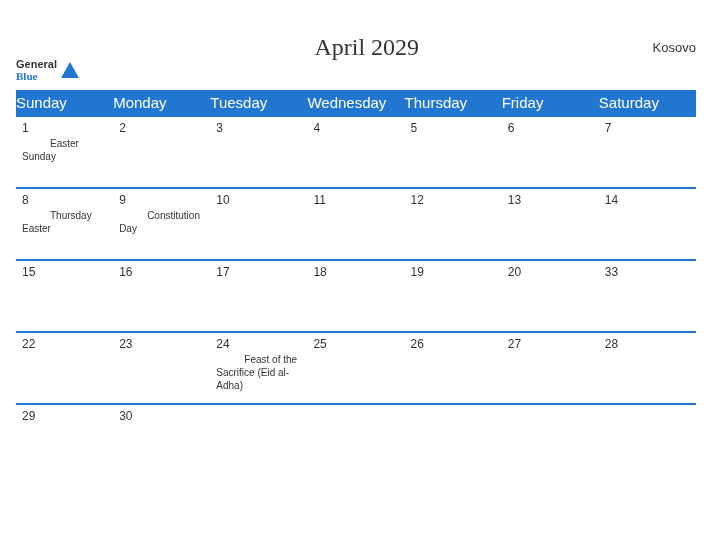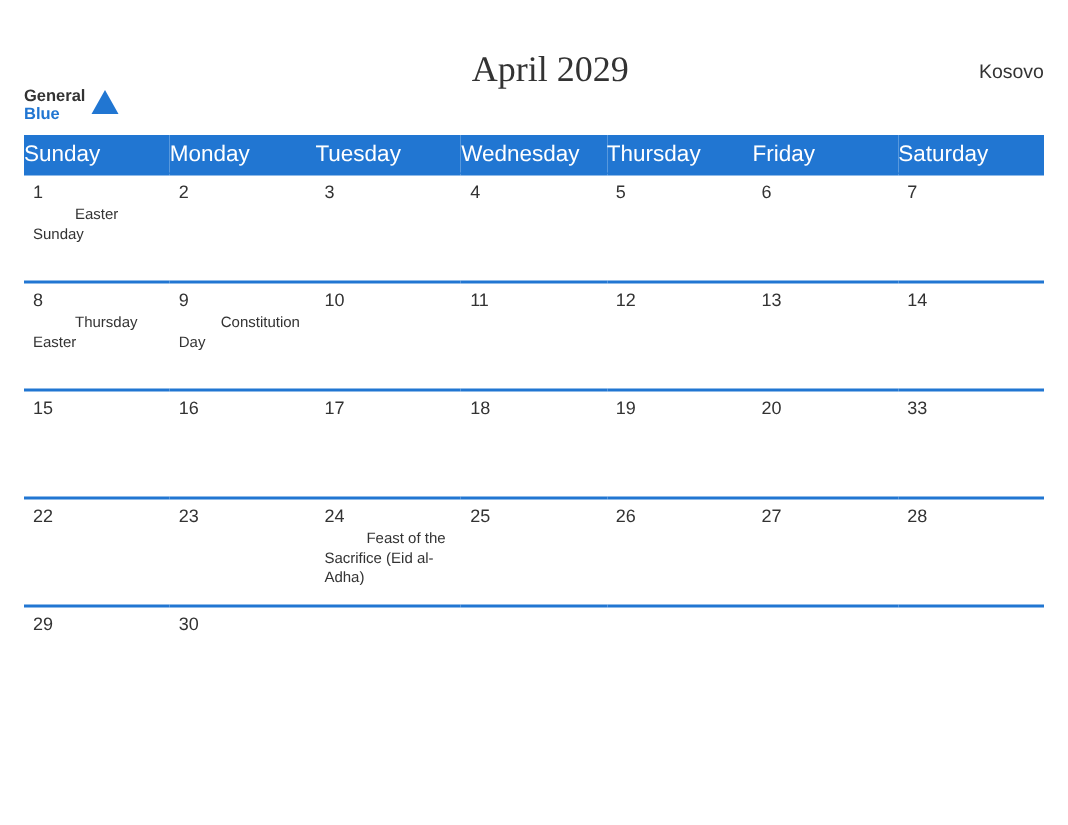--- a/index.html
+++ b/index.html
@@ -19,33 +19,33 @@
     }
     
     .header {
       display: flex;
       align-items: center;
       justify-content: space-between;
       margin-bottom: 8px;
     }
     .logo {
       display: flex;
-      align-items: flex-start;
+      align-items: flex-end;
       font-size: 12px;
       font-weight: bold;
       color: #333;
       line-height: 1.1;
       margin-top: 46px;
     }
     .logo-text {
       display: flex;
       flex-direction: column;
     }
     .logo-general { color: #333; font-size: 11px; font-weight: bold; }
-    .logo-blue { color: #2176d2; font-size: 11px; font-weight: bold; }
+    .logo-blue { color: #2176d2; font-size: 11px; font-weight: bold; font-family: Liberation Serif, serif; }
     .logo-icon {
       width: 22px;
       height: 22px;
       margin-left: 2px;
     }
     .title {
       font-size: 24px;
       font-weight: 400;
       color: #333;
       font-family: Georgia, serif;

